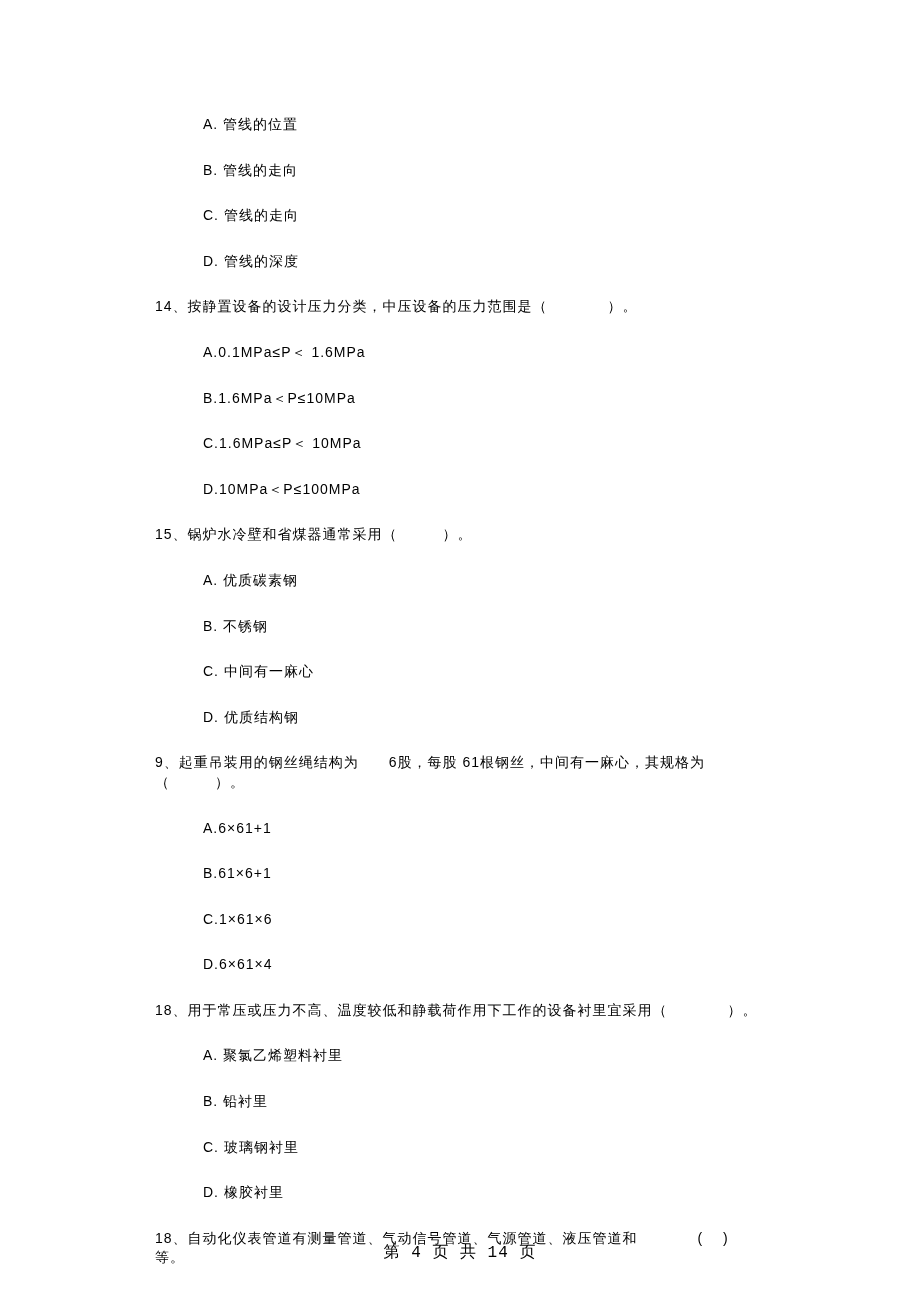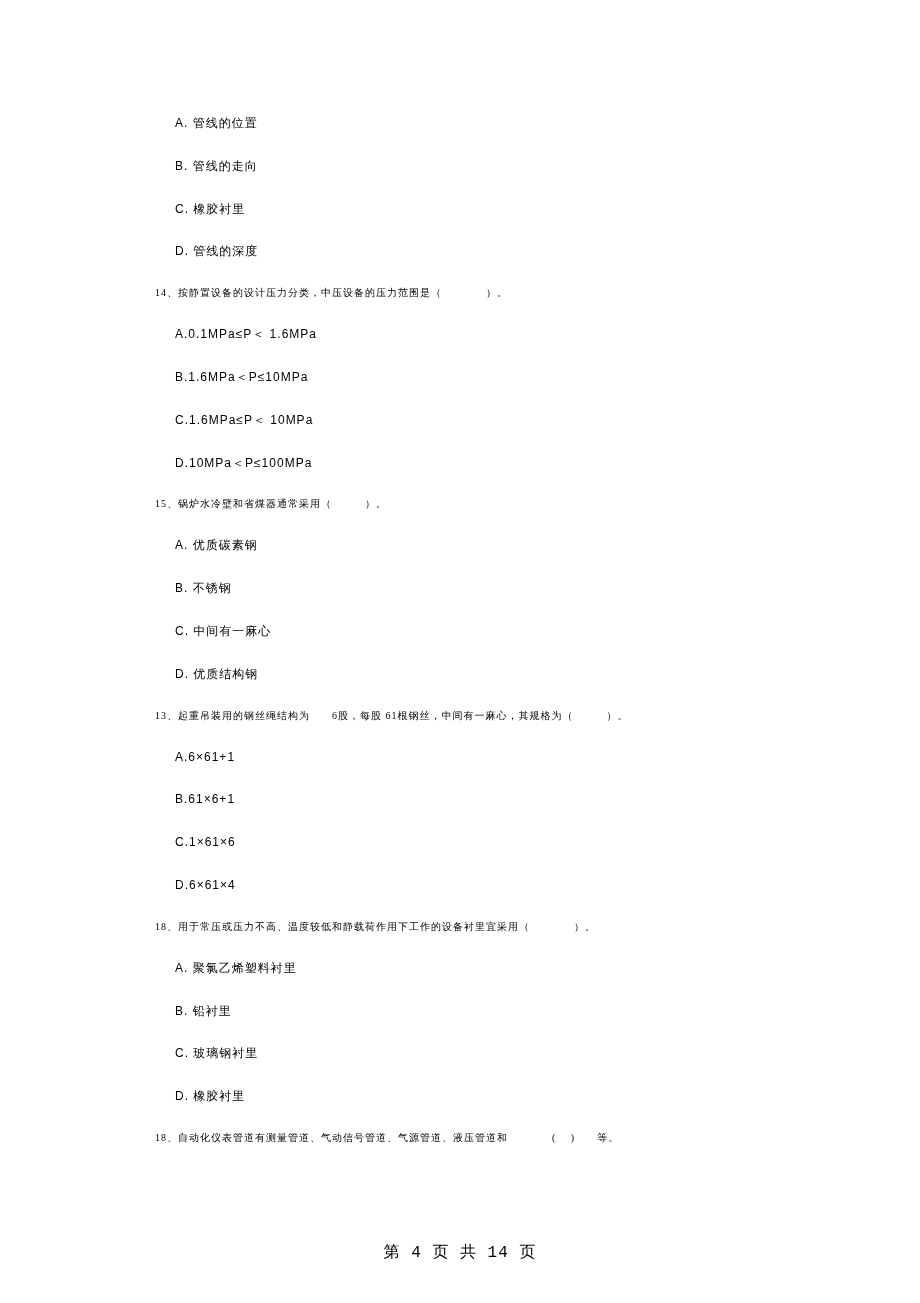--- a/index.html
+++ b/index.html
@@ -9,66 +9,66 @@
     }
     body {
       background: #ffffff;
       font-family: "SimSun", "宋体", serif;
       width: 920px;
       height: 1303px;
       position: relative;
       padding: 115px 150px 50px 155px;
     }
     .option {
-      font-size: 12px;
+      font-size: 14px;
       line-height: 1.4;
-      margin-left: 20px;
+      margin-left: 48px;
       margin-bottom: 26px;
       letter-spacing: 1px;
       font-family: Arial, "SimSun", sans-serif;
     }
     .question {
-      font-size: 10px;
+      font-size: 14px;
       line-height: 1.4;
       margin-bottom: 26px;
       letter-spacing: 1px;
-      font-family: Liberation Serif, serif;
+      font-family: Liberation Sans, sans-serif;
     }
     .footer {
       position: absolute;
       bottom: 40px;
       left: 0;
       width: 920px;
       text-align: center;
       font-size: 16px;
       font-family: Liberation Mono, monospace;
       letter-spacing: 1px;
     }
   </style>
 </head>
 <body>
 
 <div class="option">A. 管线的位置</div>
 <div class="option">B. 管线的走向</div>
-<div class="option">C. 橡胶衬里</div>
+<div class="option">C. 管线的走向</div>
 <div class="option">D. 管线的深度</div>
 
 <div class="question">14、按静置设备的设计压力分类，中压设备的压力范围是（　　　　）。</div>
 <div class="option">A.0.1MPa≤P＜ 1.6MPa</div>
 <div class="option">B.1.6MPa＜P≤10MPa</div>
 <div class="option">C.1.6MPa≤P＜ 10MPa</div>
 <div class="option">D.10MPa＜P≤100MPa</div>
 
 <div class="question">15、锅炉水冷壁和省煤器通常采用（　　　）。</div>
 <div class="option">A. 优质碳素钢</div>
 <div class="option">B. 不锈钢</div>
 <div class="option">C. 中间有一麻心</div>
 <div class="option">D. 优质结构钢</div>
 
-<div class="question">13、起重吊装用的钢丝绳结构为　　6股，每股  61根钢丝，中间有一麻心，其规格为（　　　）。</div>
+<div class="question">9、起重吊装用的钢丝绳结构为　　6股，每股  61根钢丝，中间有一麻心，其规格为（　　　）。</div>
 <div class="option">A.6×61+1</div>
 <div class="option">B.61×6+1</div>
 <div class="option">C.1×61×6</div>
 <div class="option">D.6×61×4</div>
 
 <div class="question">18、用于常压或压力不高、温度较低和静载荷作用下工作的设备衬里宜采用（　　　　）。</div>
 <div class="option">A. 聚氯乙烯塑料衬里</div>
 <div class="option">B. 铅衬里</div>
 <div class="option">C. 玻璃钢衬里</div>
 <div class="option">D. 橡胶衬里</div>

